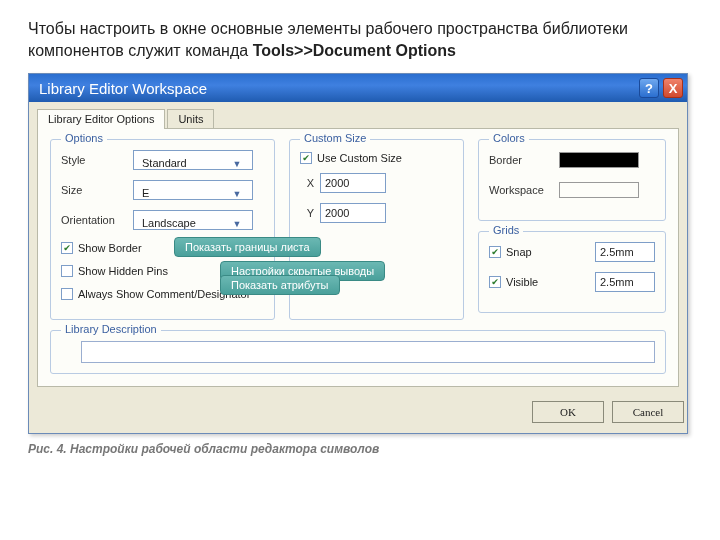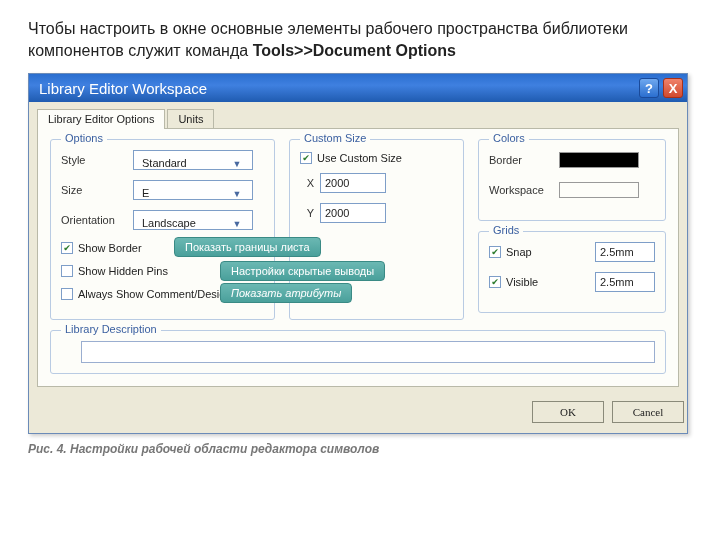--- a/index.html
+++ b/index.html
@@ -108,21 +108,21 @@
     background: linear-gradient(#6bb8b3,#4aa09b);
     color:#fff;
     border:1px solid #3a8a85;
     border-radius:4px;
     padding:3px 10px;
     font-size:11px;
     white-space:nowrap;
   }
   .callout.c1 { left:136px; top:108px; }
   .callout.c2 { left:182px; top:132px; }
-  .callout.c3 { left:182px; top:154px;font-style:italic; }
+  .callout.c3 { left:182px; top:146px; }
 
   .caption { margin-top:8px; font-size:12px; color:#777; font-style:italic; font-weight:bold; }
 </style>
 </head>
 <body>
 
 <div class="intro">
   <span>Чтобы настроить в окне основные элементы рабочего пространства библиотеки компонентов служит команда </span><span class="bold">Tools&gt;&gt;Document Options</span>
 </div>
 

